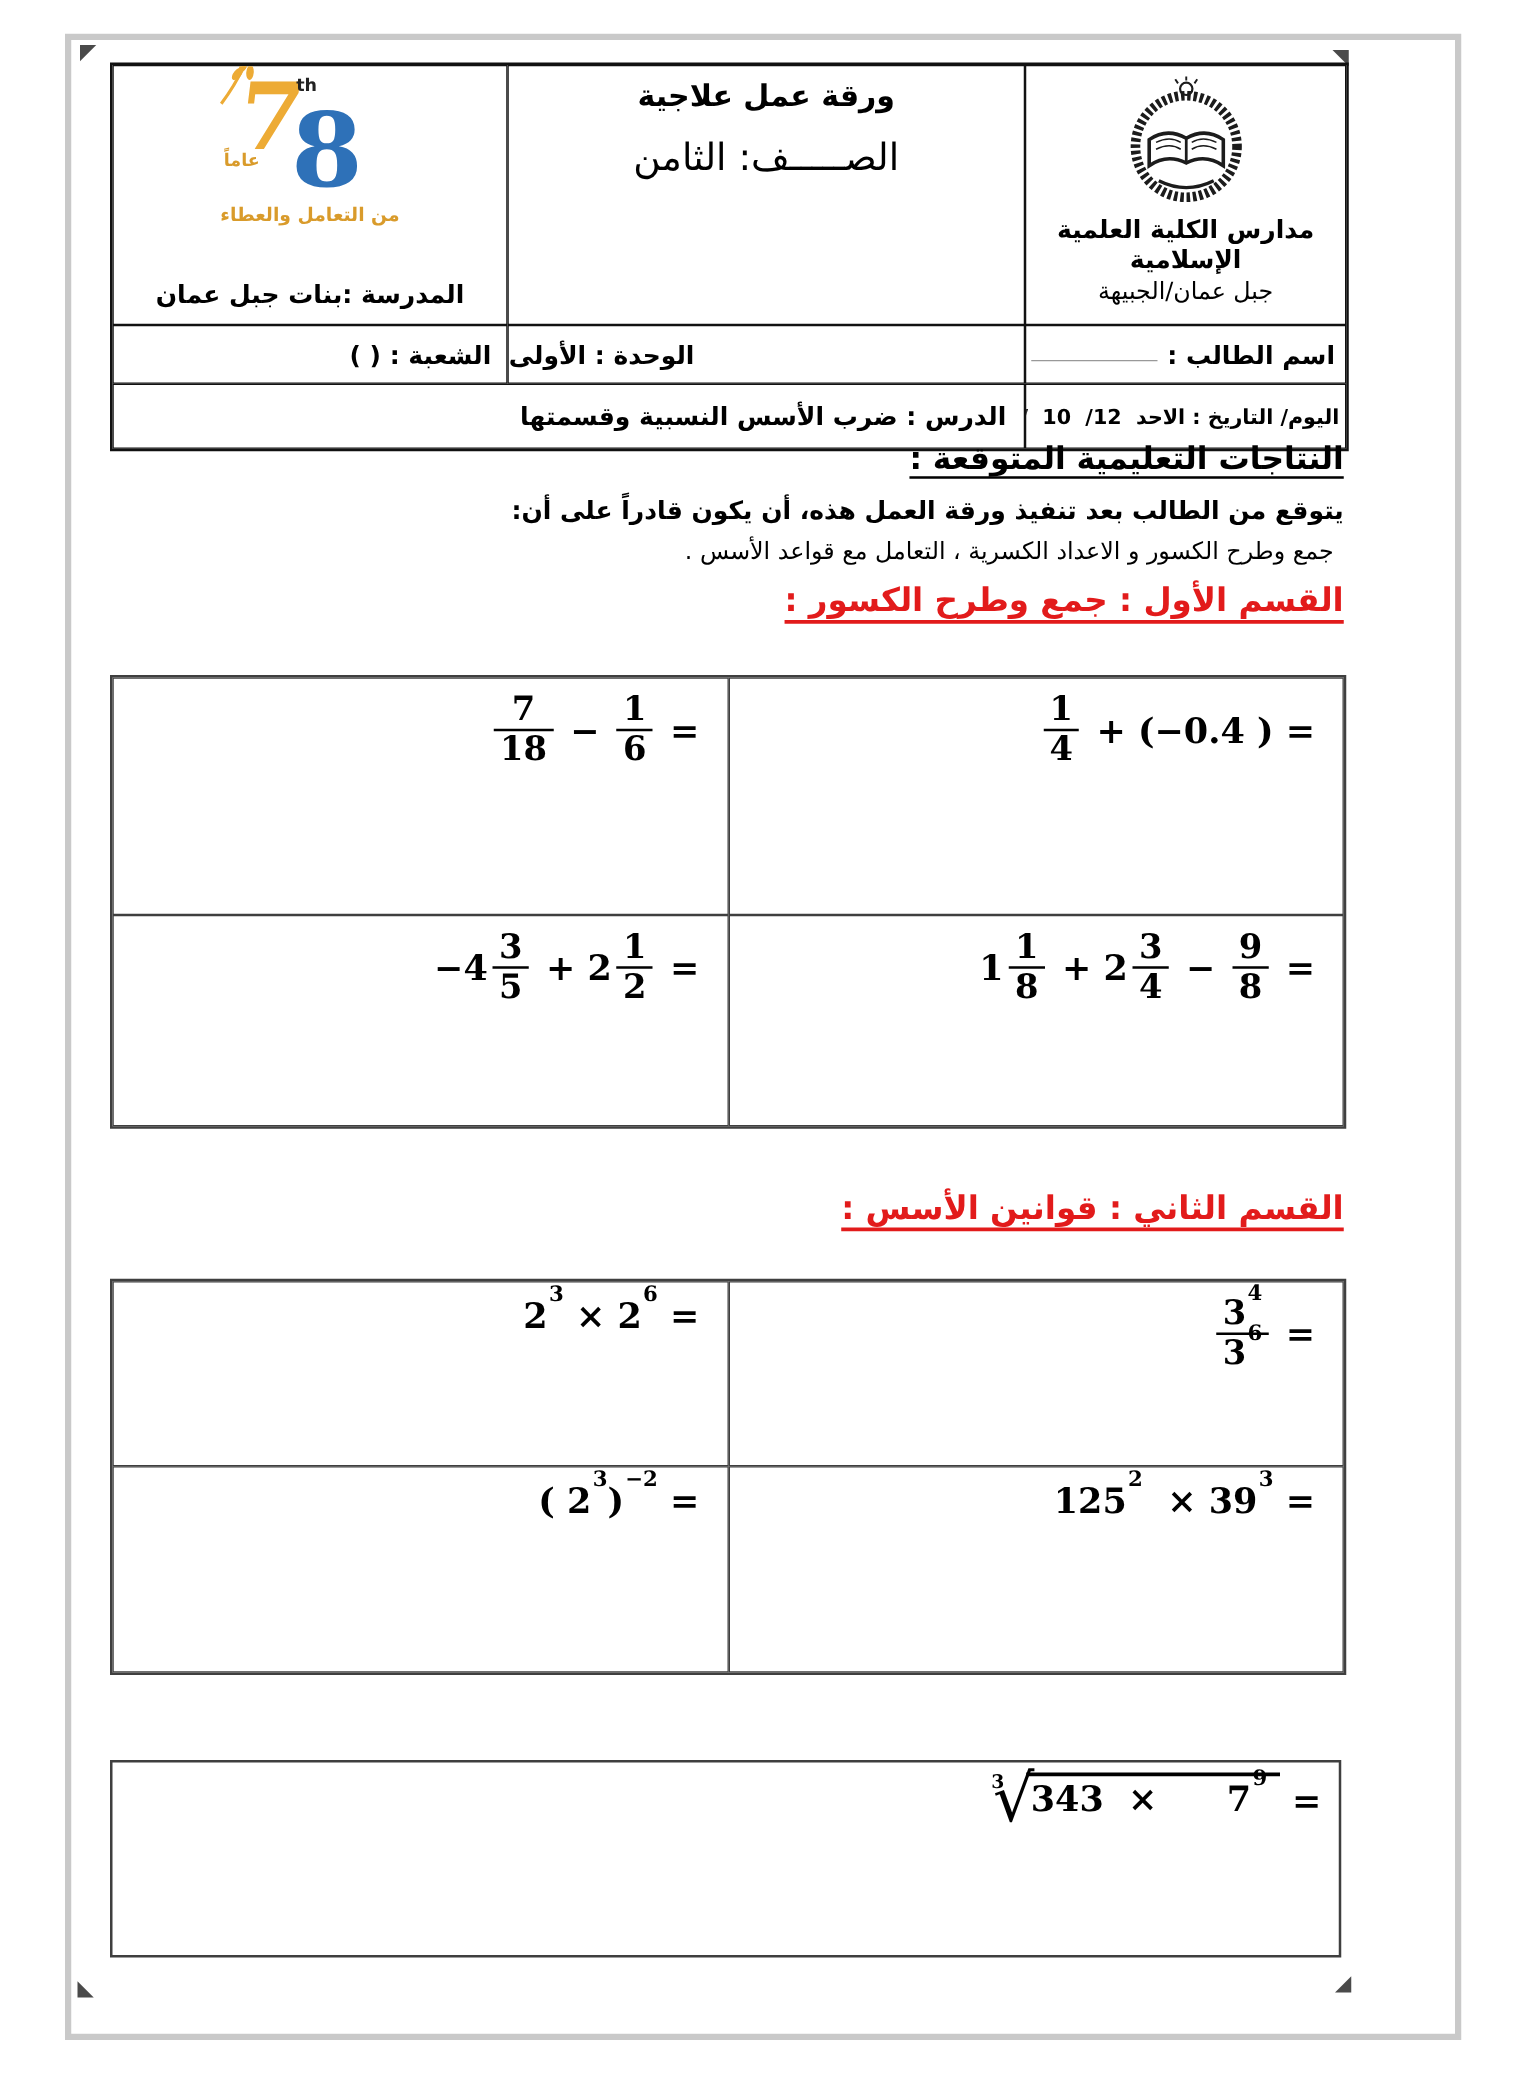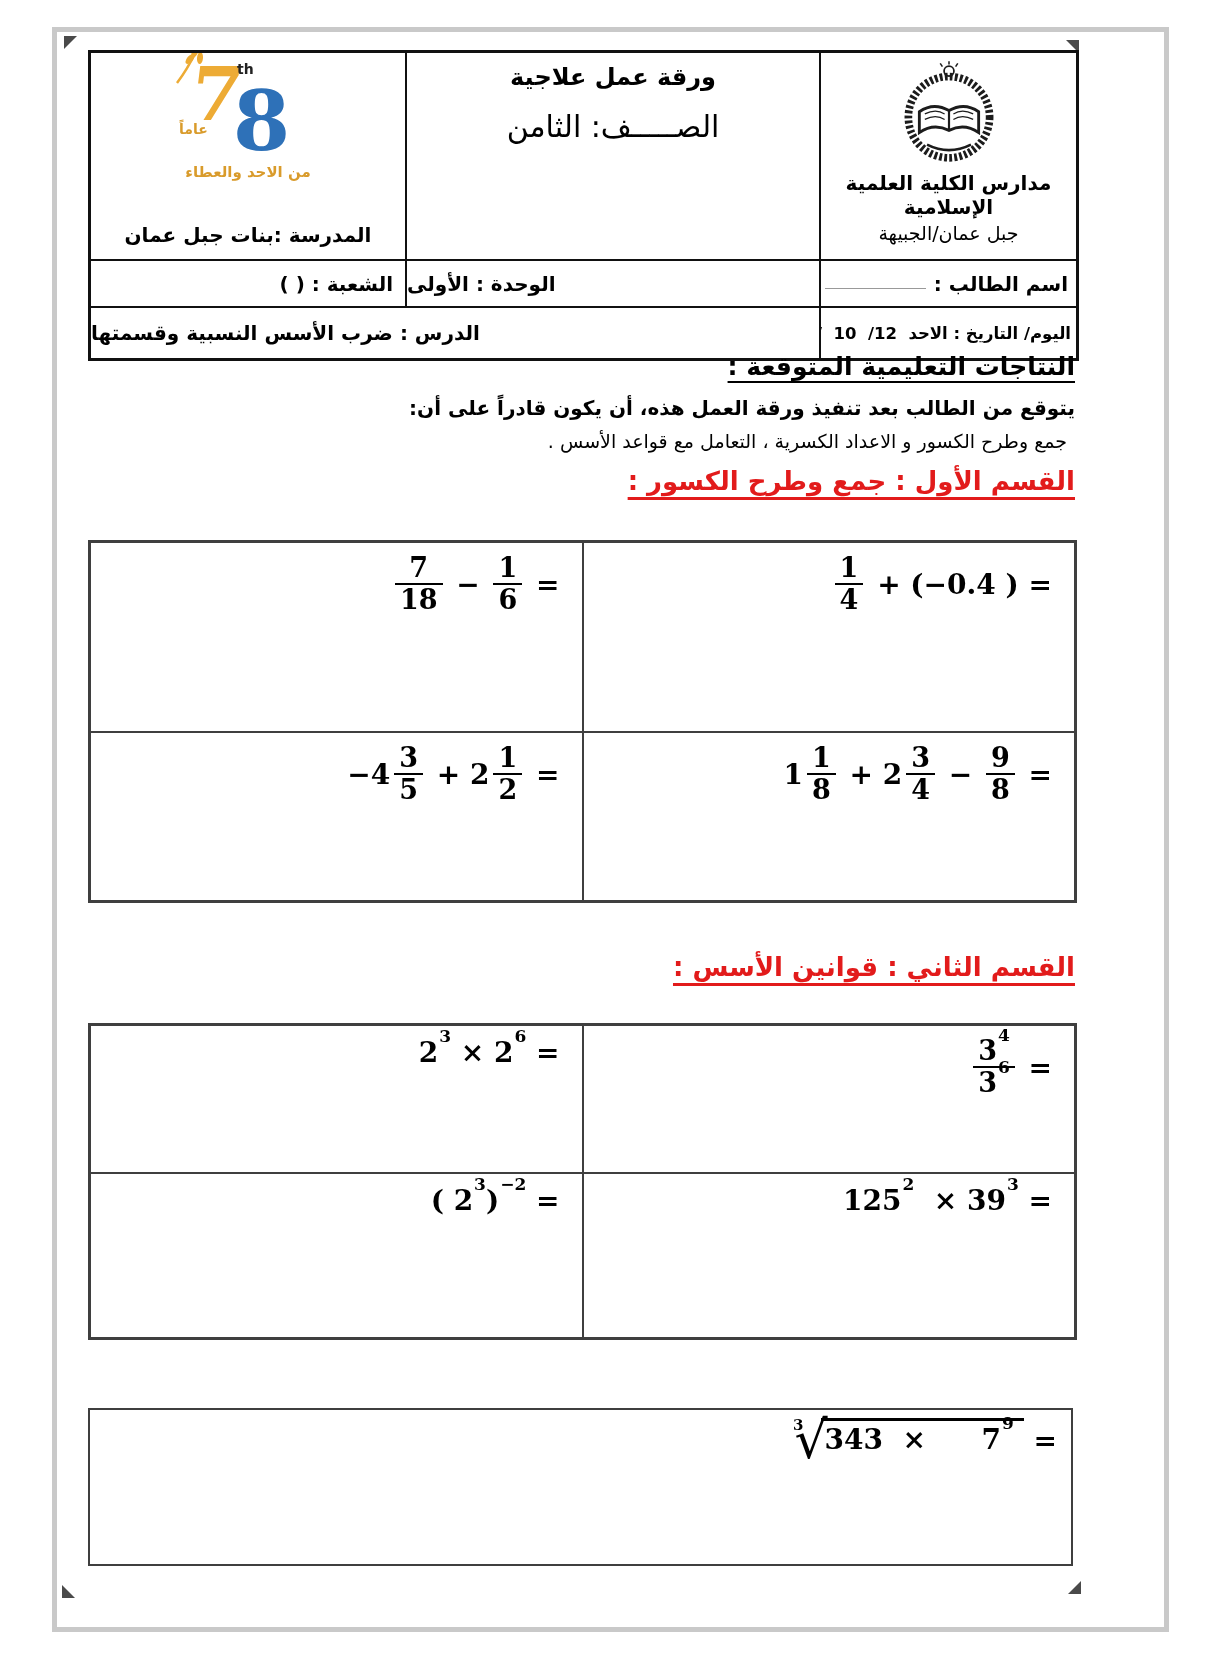--- a/index.html
+++ b/index.html
@@ -44,21 +44,21 @@
   .sname{font-weight:bold;font-size:20px;line-height:1.22;text-align:center;}
   .sbranch{font-weight:normal;font-size:19px;margin-top:2px;}
 
   .cell-line{display:flex;align-items:center;direction:rtl;font-weight:bold;font-size:20px;
     white-space:nowrap;}
   .cell-section{padding-right:12px;}
   .cell-unit{padding-right:16px;justify-content:flex-end;}
   .cell-name{padding-right:8px;}
   .name-rule{display:inline-block;width:188px;border-bottom:1.5px solid #999;margin:0 8px 4px 4px;height:14px;}
   .cell-date{padding-right:5px;font-size:16.5px;white-space:pre;}
-  .cell-lesson{padding-right:30px;justify-content:flex-end;}
+  .cell-lesson{padding-right:14px;justify-content:flex-start;}
 
   
   .rtl-line{position:absolute;left:88px;width:987px;text-align:right;direction:rtl;}
   .outcomes-heading{top:352px;font-size:25px;font-weight:bold;text-decoration:underline;
     text-decoration-thickness:2px;text-underline-offset:6px;}
   .outcomes-intro{top:396px;font-size:20px;font-weight:bold;}
   .outcomes-skills{top:430px;font-size:19px;padding-right:8px;box-sizing:border-box;}
 
   .red-heading{font-size:26px;font-weight:bold;text-decoration:underline;
     text-decoration-thickness:2.5px;text-underline-offset:7px;}
@@ -110,21 +110,21 @@
         <svg style="position:absolute;left:34px;top:-14px;" width="44" height="40" viewBox="0 0 44 40">
           <path d="M10 38 Q22 22 30 4" stroke="#EDAB35" stroke-width="2.5" fill="none"></path>
           <ellipse cx="28" cy="7" rx="3" ry="6" fill="#EDAB35" transform="rotate(25 28 7)"></ellipse>
           <ellipse cx="23" cy="14" rx="3" ry="6" fill="#EDAB35" transform="rotate(40 23 14)"></ellipse>
           <ellipse cx="33" cy="13" rx="3" ry="6" fill="#EDAB35" transform="rotate(5 33 13)"></ellipse>
         </svg>
         <span class="l7">7</span>
         <span class="lth">th</span>
         <span class="l8">8</span>
         <span class="lyears">عاماً</span>
-        <div class="ltag">من الاحد والعطاء</div>
+        <div class="ltag">من التعامل والعطاء</div>
       </div>
       <div class="school-line">المدرسة :بنات جبل عمان</div>
     </div>
 
     <div class="hcell cell-title">
       <div class="wtitle">ورقة عمل علاجية</div>
       <div class="wgrade">الصـــــف: الثامن</div>
     </div>
 
     <div class="hcell cell-school">

